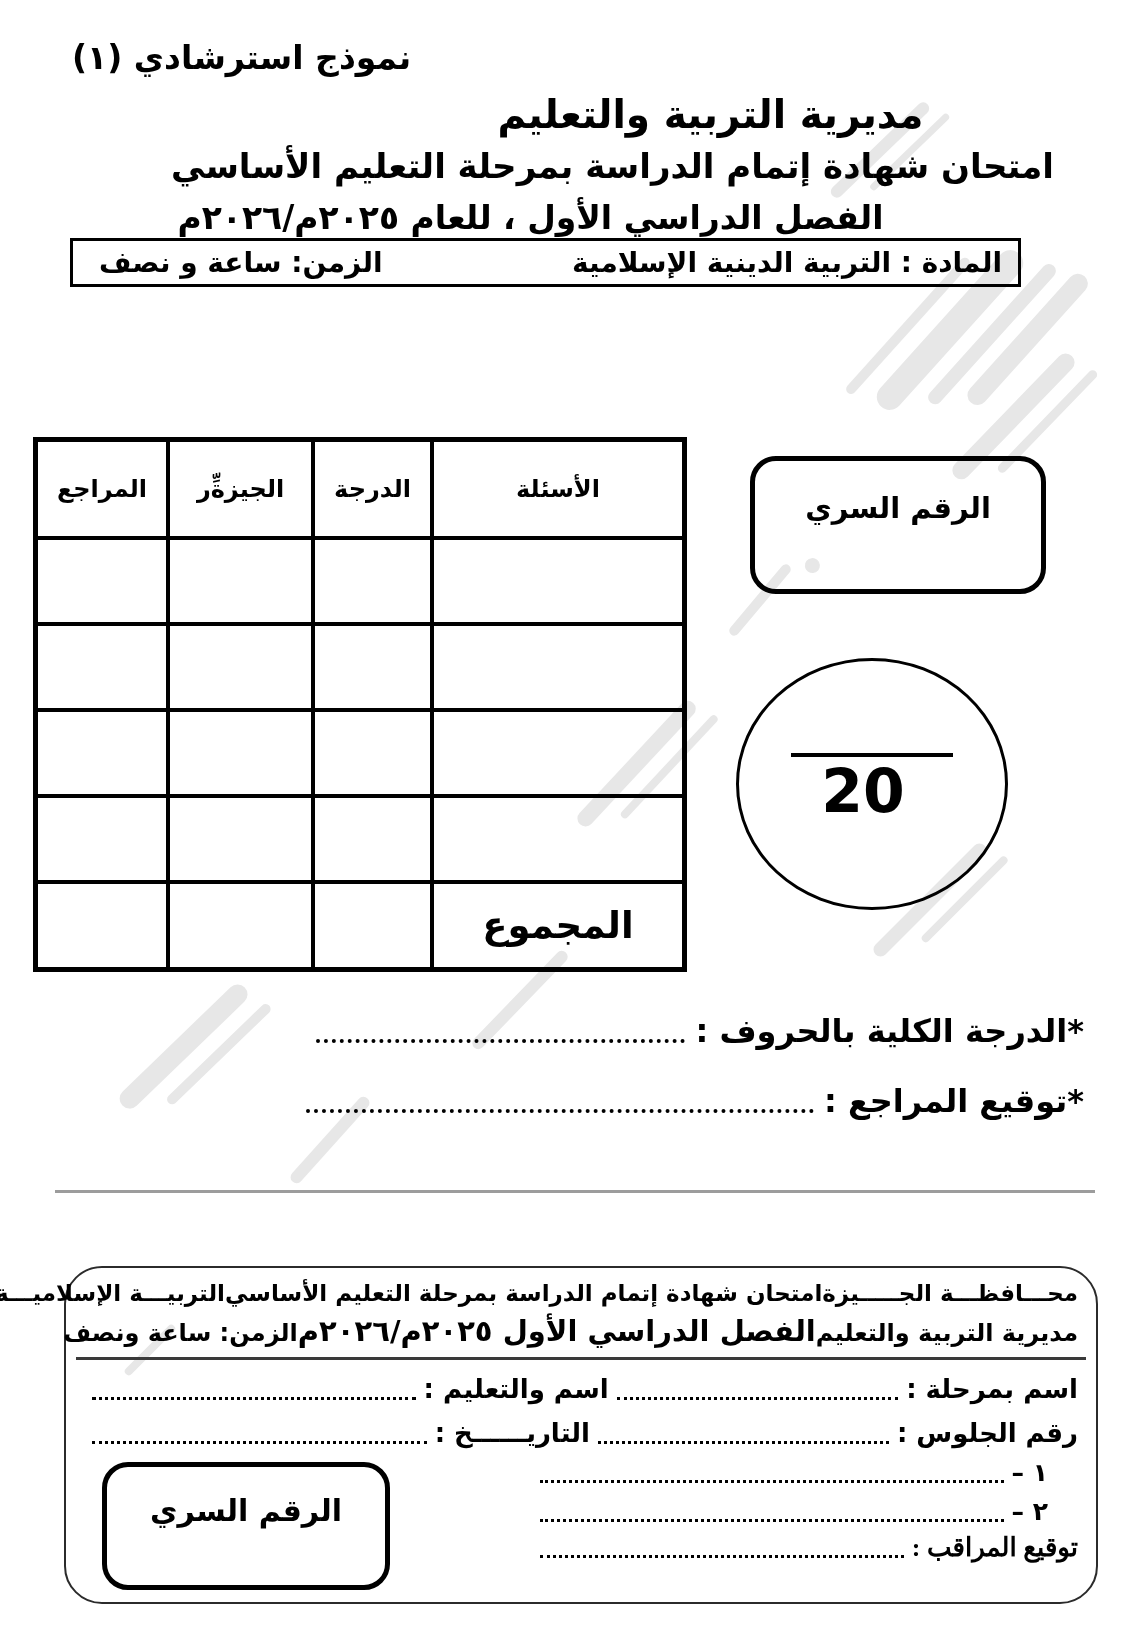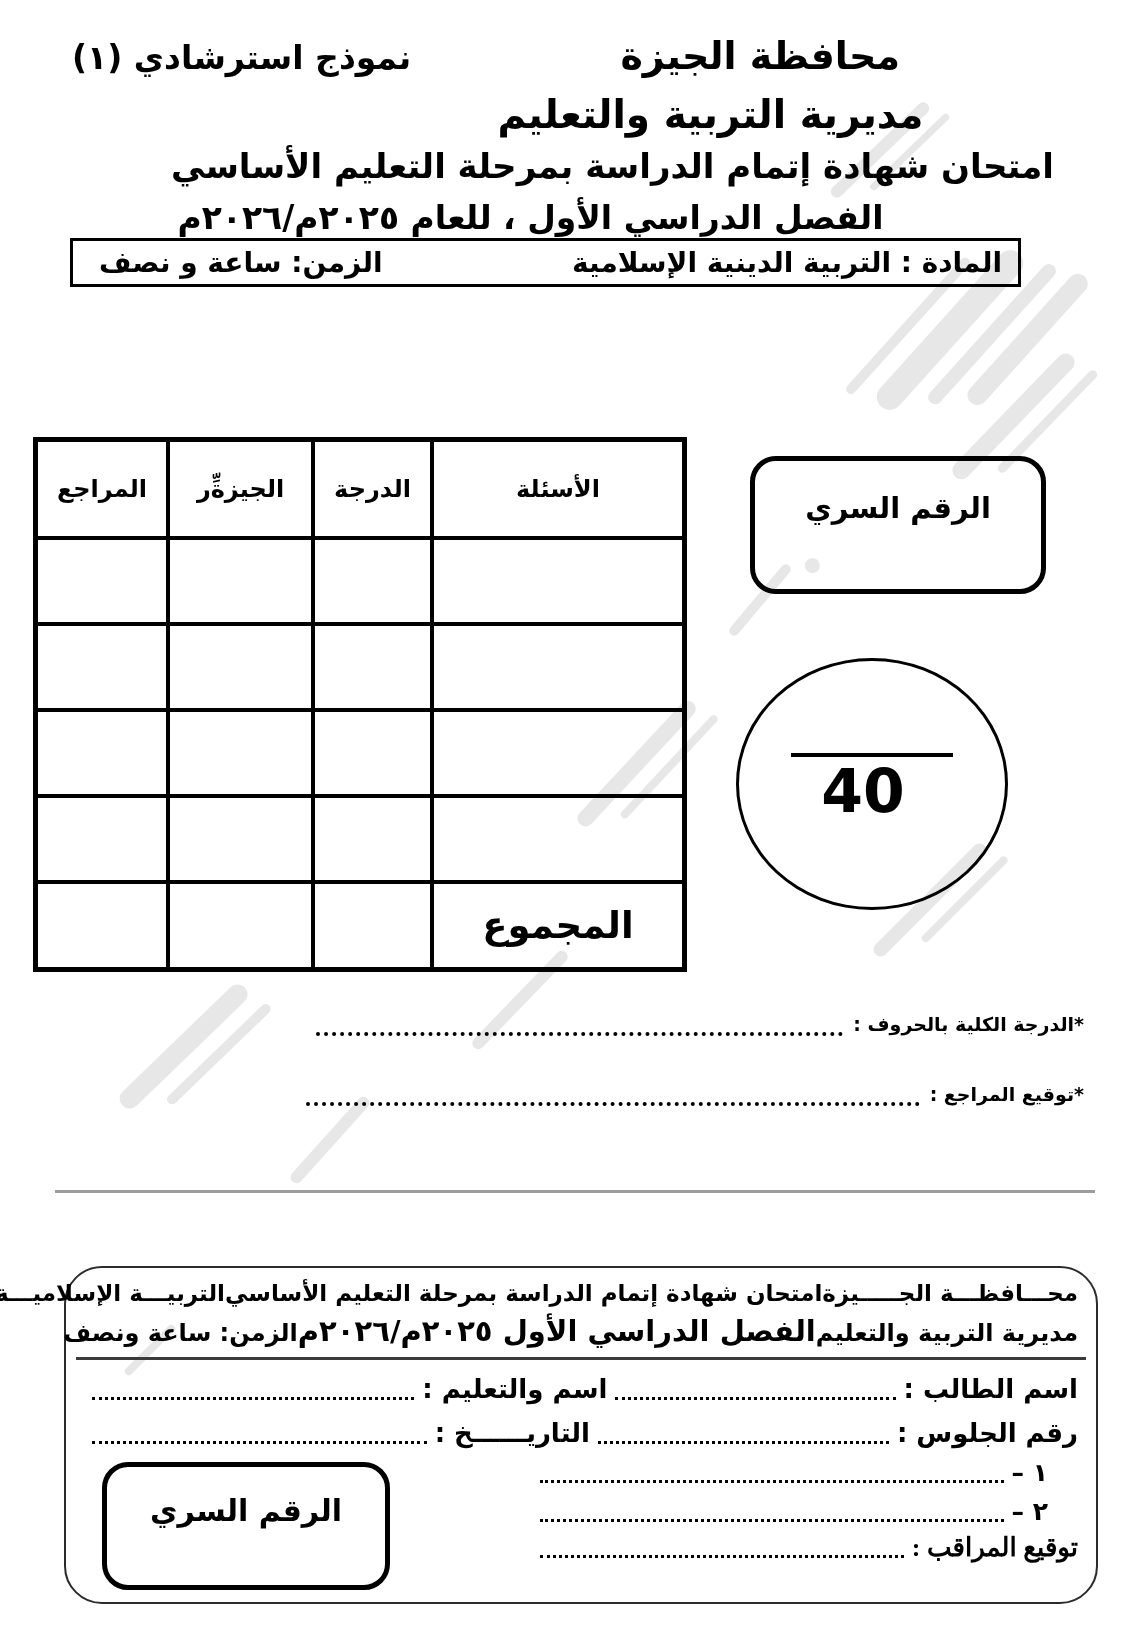--- a/index.html
+++ b/index.html
@@ -45,21 +45,21 @@
   
   .score-circle {
     position:absolute; left:736px; top:658px; width:272px; height:252px;
     border:3px solid #000; border-radius:50%; box-sizing:border-box;
     display:flex; flex-direction:column; align-items:center;
   }
   .frac-line { margin-top:92px; width:162px; border-top:4px solid #000; }
   .score-num { font-size:60px; font-weight:bold; margin-top:4px; transform:translateX(-9px); line-height:1; }
 
   
-  .sig-line { position:absolute; right:63px; display:flex; align-items:center; font-weight:bold; font-size:19px; white-space:nowrap; }
+  .sig-line { position:absolute; right:63px; display:flex; align-items:center; font-weight:bold; font-size:32px; white-space:nowrap; }
   .sig1 { top:1012px; width:768px; }
   .sig2 { top:1082px; width:778px; }
   .dots { flex:1; border-bottom:4px dotted #000; height:2px; margin:18px 10px 0 0; }
 
   
   .divider { position:absolute; left:55px; top:1190px; width:1040px; height:3px; background:#9c9c9c; }
 
   
   .slip {
     position:absolute; left:64px; top:1266px; width:1034px; height:338px;
@@ -131,21 +131,20 @@
       </g>
       <g transform="translate(150,1350) rotate(-45)">
         <line x1="-30" y1="0" x2="30" y2="0" stroke-width="8"></line>
       </g>
     </g>
   </svg>
 
   <div class="layer">
 
     <div class="hdr-row1">
-      <span class="gov">محافظة الجيزة</span>
       <span class="model">نموذج استرشادي (١)</span>
     </div>
     <div class="hdr-line hdr-row2">مديرية التربية والتعليم</div>
     <div class="hdr-line hdr-row3">امتحان شهادة إتمام الدراسة بمرحلة التعليم الأساسي</div>
     <div class="hdr-line hdr-row4">الفصل الدراسي الأول ، للعام ٢٠٢٥م/٢٠٢٦م</div>
 
     <div class="subject-bar">
       <span>المادة : التربية الدينية الإسلامية</span>
       <span>الزمن: ساعة و نصف</span>
     </div>
@@ -190,21 +189,21 @@
       </tr>
     </tbody>
       </table>
 
     <div class="secret-top">
       <span>الرقم السري</span>
     </div>
 
     <div class="score-circle">
       <div class="frac-line"></div>
-      <div class="score-num">40</div>
+      <div class="score-num">20</div>
     </div>
 
     <div class="sig-line sig1">
       <span>*الدرجة الكلية بالحروف : </span>
       <span class="dots"></span>
     </div>
     <div class="sig-line sig2">
       <span>*توقيع المراجع : </span>
       <span class="dots"></span>
     </div>
@@ -218,21 +217,21 @@
         <span class="seg-l">التربيـــة الإسلاميـــة</span>
       </div>
       <div class="slip-h2">
         <span class="seg-r">مديرية التربية والتعليم</span>
         <span class="seg-c slip-term">الفصل الدراسي الأول ٢٠٢٥م/٢٠٢٦م</span>
         <span class="seg-l">الزمن: ساعة ونصف</span>
       </div>
       <div class="slip-rule"></div>
 
       <div class="frow frow-a">
-        <span>اسم الطالب : </span>
+        <span>اسم بمرحلة : </span>
         <span class="fdots grow1"></span>
         <span>اسم والتعليم : </span>
         <span class="fdots grow2"></span>
       </div>
       <div class="frow frow-b">
         <span>رقم الجلوس : </span>
         <span class="fdots grow1"></span>
         <span>التاريــــــخ : </span>
         <span class="fdots grow2"></span>
       </div>

